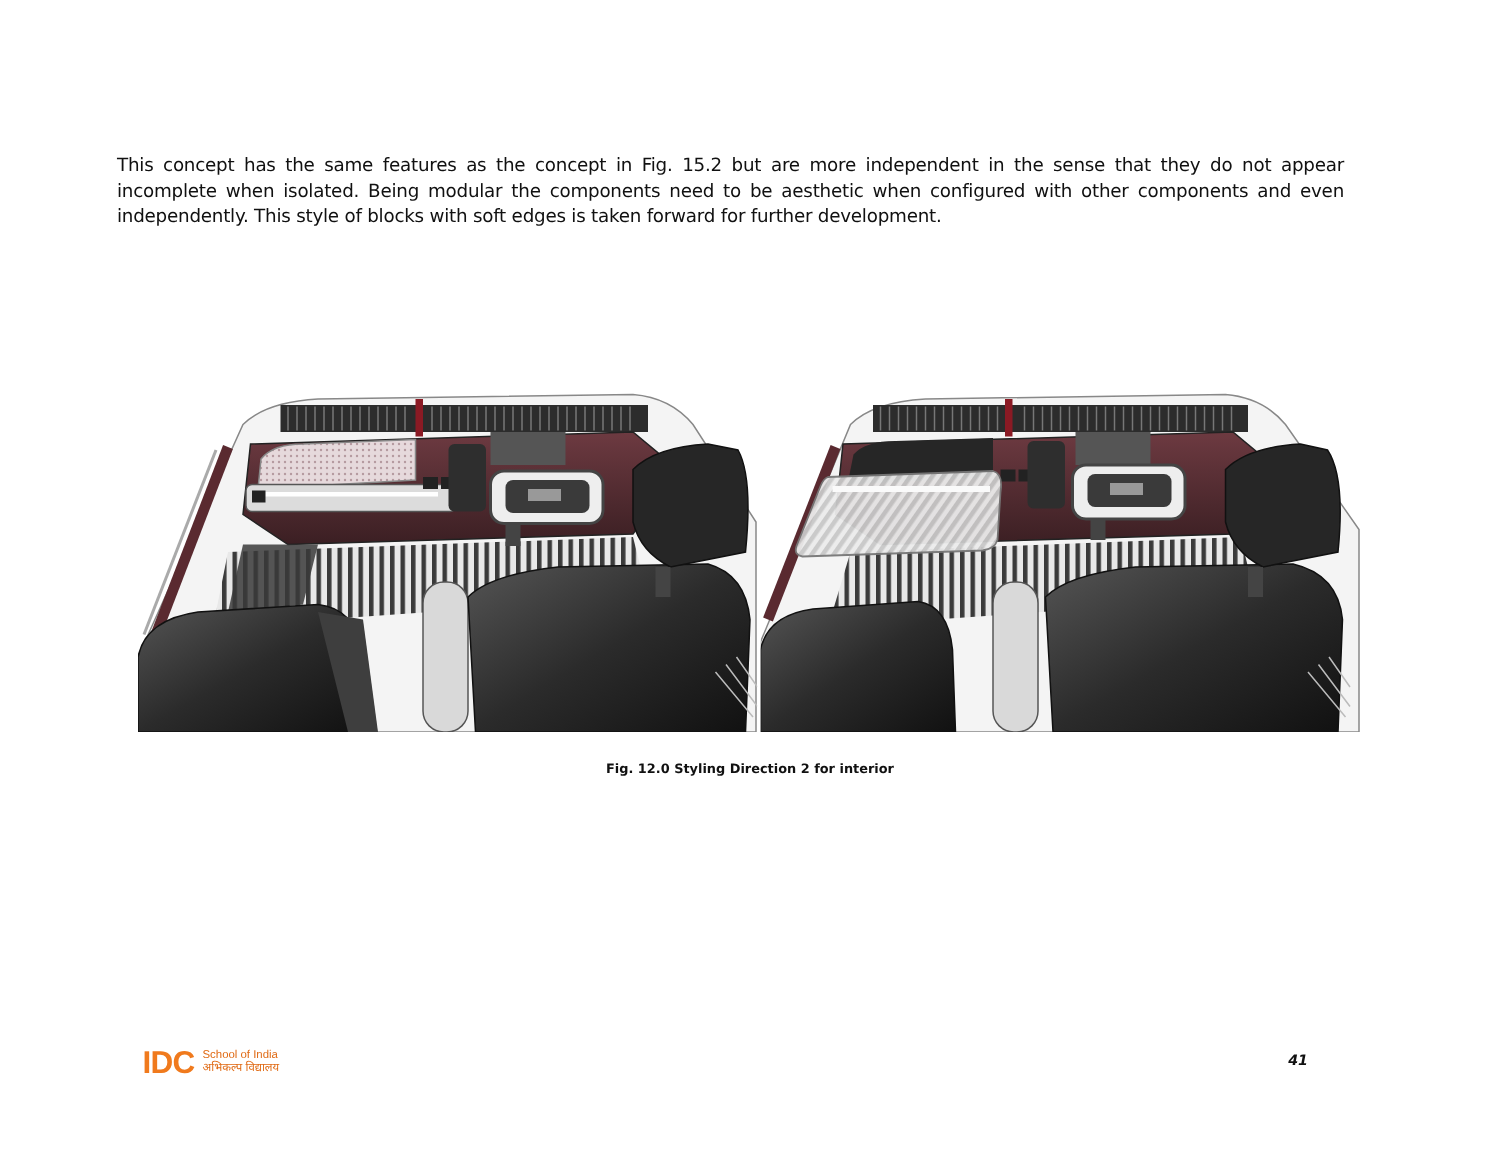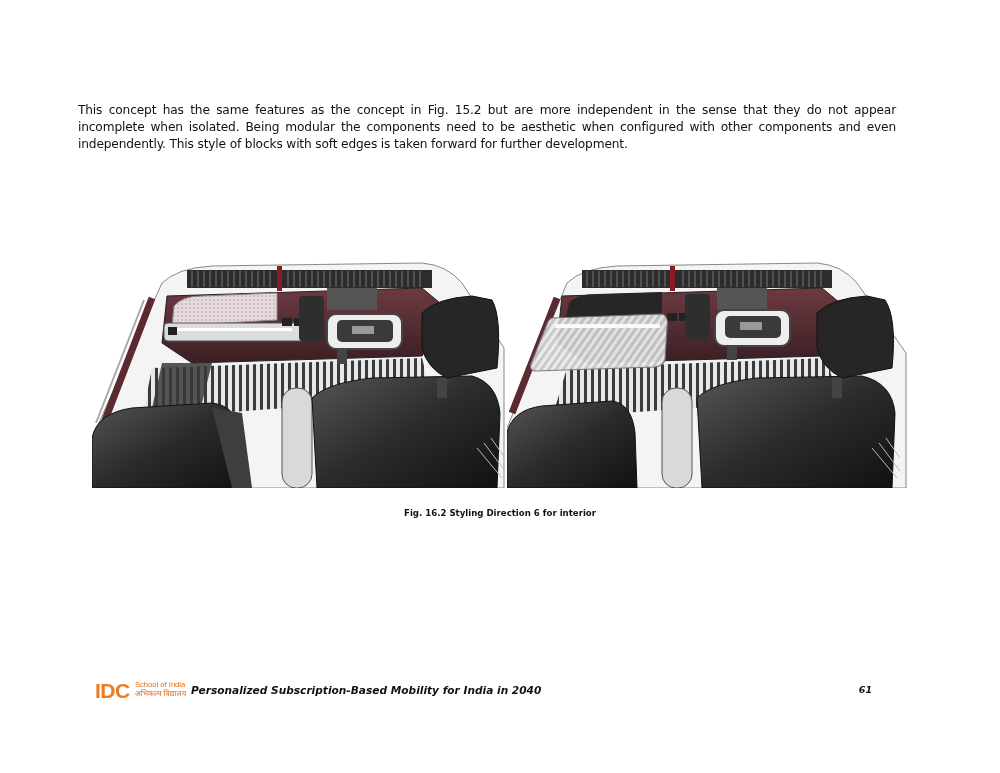--- a/index.html
+++ b/index.html
@@ -6,21 +6,21 @@
   body { width: 1000px; height: 773px; position: relative; overflow: hidden;
          font-family: "DejaVu Sans", "Liberation Sans", sans-serif; color: #111; }
   .para { position: absolute; left: 78px; top: 90px; width: 818px;
           font-size: 12.2px; line-height: 17px; text-align: justify; letter-spacing: -0.15px; }
   .figure { position: absolute; top: 238px; height: 250px; overflow: hidden; }
   .fig-left { left: 92px; width: 413px; }
   .fig-right { left: 507px; width: 400px; }
   .figure svg { display: block; width: 100%; height: 100%; }
   .caption { position: absolute; left: 0; width: 1000px; top: 508px; text-align: center;
              font-size: 8.6px; font-weight: bold; color: #111; }
-  .footer { position: absolute; left: 95px; top: 680px; width: 790px; height: 22px; }
+  .footer { position: absolute; left: 95px; top: 698px; width: 790px; height: 22px; }
   .logo-idc { position: absolute; left: 0; top: -1px; font-family: "Liberation Sans", sans-serif;
               font-weight: bold; font-size: 21px; color: #f07a1d; letter-spacing: -0.5px; }
   .logo-sub { position: absolute; left: 40px; top: 1px; font-family: "Liberation Sans", sans-serif;
               font-size: 7.6px; line-height: 8.5px; color: #e06a14; white-space: nowrap; }
   .footer-title { position: absolute; left: 96px; top: 4px; font-size: 10.6px; font-style: italic;
                   font-weight: bold; color: #111; white-space: nowrap; }
   .page-num { position: absolute; right: 13px; top: 4px; font-size: 9.5px; font-style: italic; font-weight: bold; }
 </style>
 </head>
 <body>
@@ -137,23 +137,22 @@
     <path d="M0 195 Q5 172 35 168 L105 163 Q125 166 128 195 L130 250 L0 250 Z" fill="url(#seatG2)" stroke="#111"></path>
     <path d="M190 160 Q205 145 250 140 L355 138 Q385 145 388 175 L385 250 L195 250 Z" fill="url(#seatG2)" stroke="#111"></path>
     <path d="M310 75 Q325 60 360 58 L378 62 Q390 80 385 130 L335 140 Q315 130 310 110 Z" fill="#262626" stroke="#111"></path>
     <rect x="325" y="140" width="10" height="20" fill="#444"></rect>
     <g stroke="#bbb" stroke-width="1">
       <path d="M365 210l25 30M372 205l21 28M379 200l14 20"></path>
     </g>
   </svg>
 </div>
 
-<div class="caption">Fig. 16.2 Styling Direction 6 for interior</div>
+<div class="caption">Fig. 12.0 Styling Direction 2 for interior</div>
 
 <div class="footer">
   <span class="logo-idc">IDC</span>
   <div class="logo-sub">
     <div>School of India</div>
     <div>अभिकल्प विद्यालय</div>
   </div>
-  <span class="footer-title">Personalized Subscription-Based Mobility for India in 2040</span>
-  <span class="page-num">61</span>
+  <span class="page-num">41</span>
 </div>
 
 </body></html>

